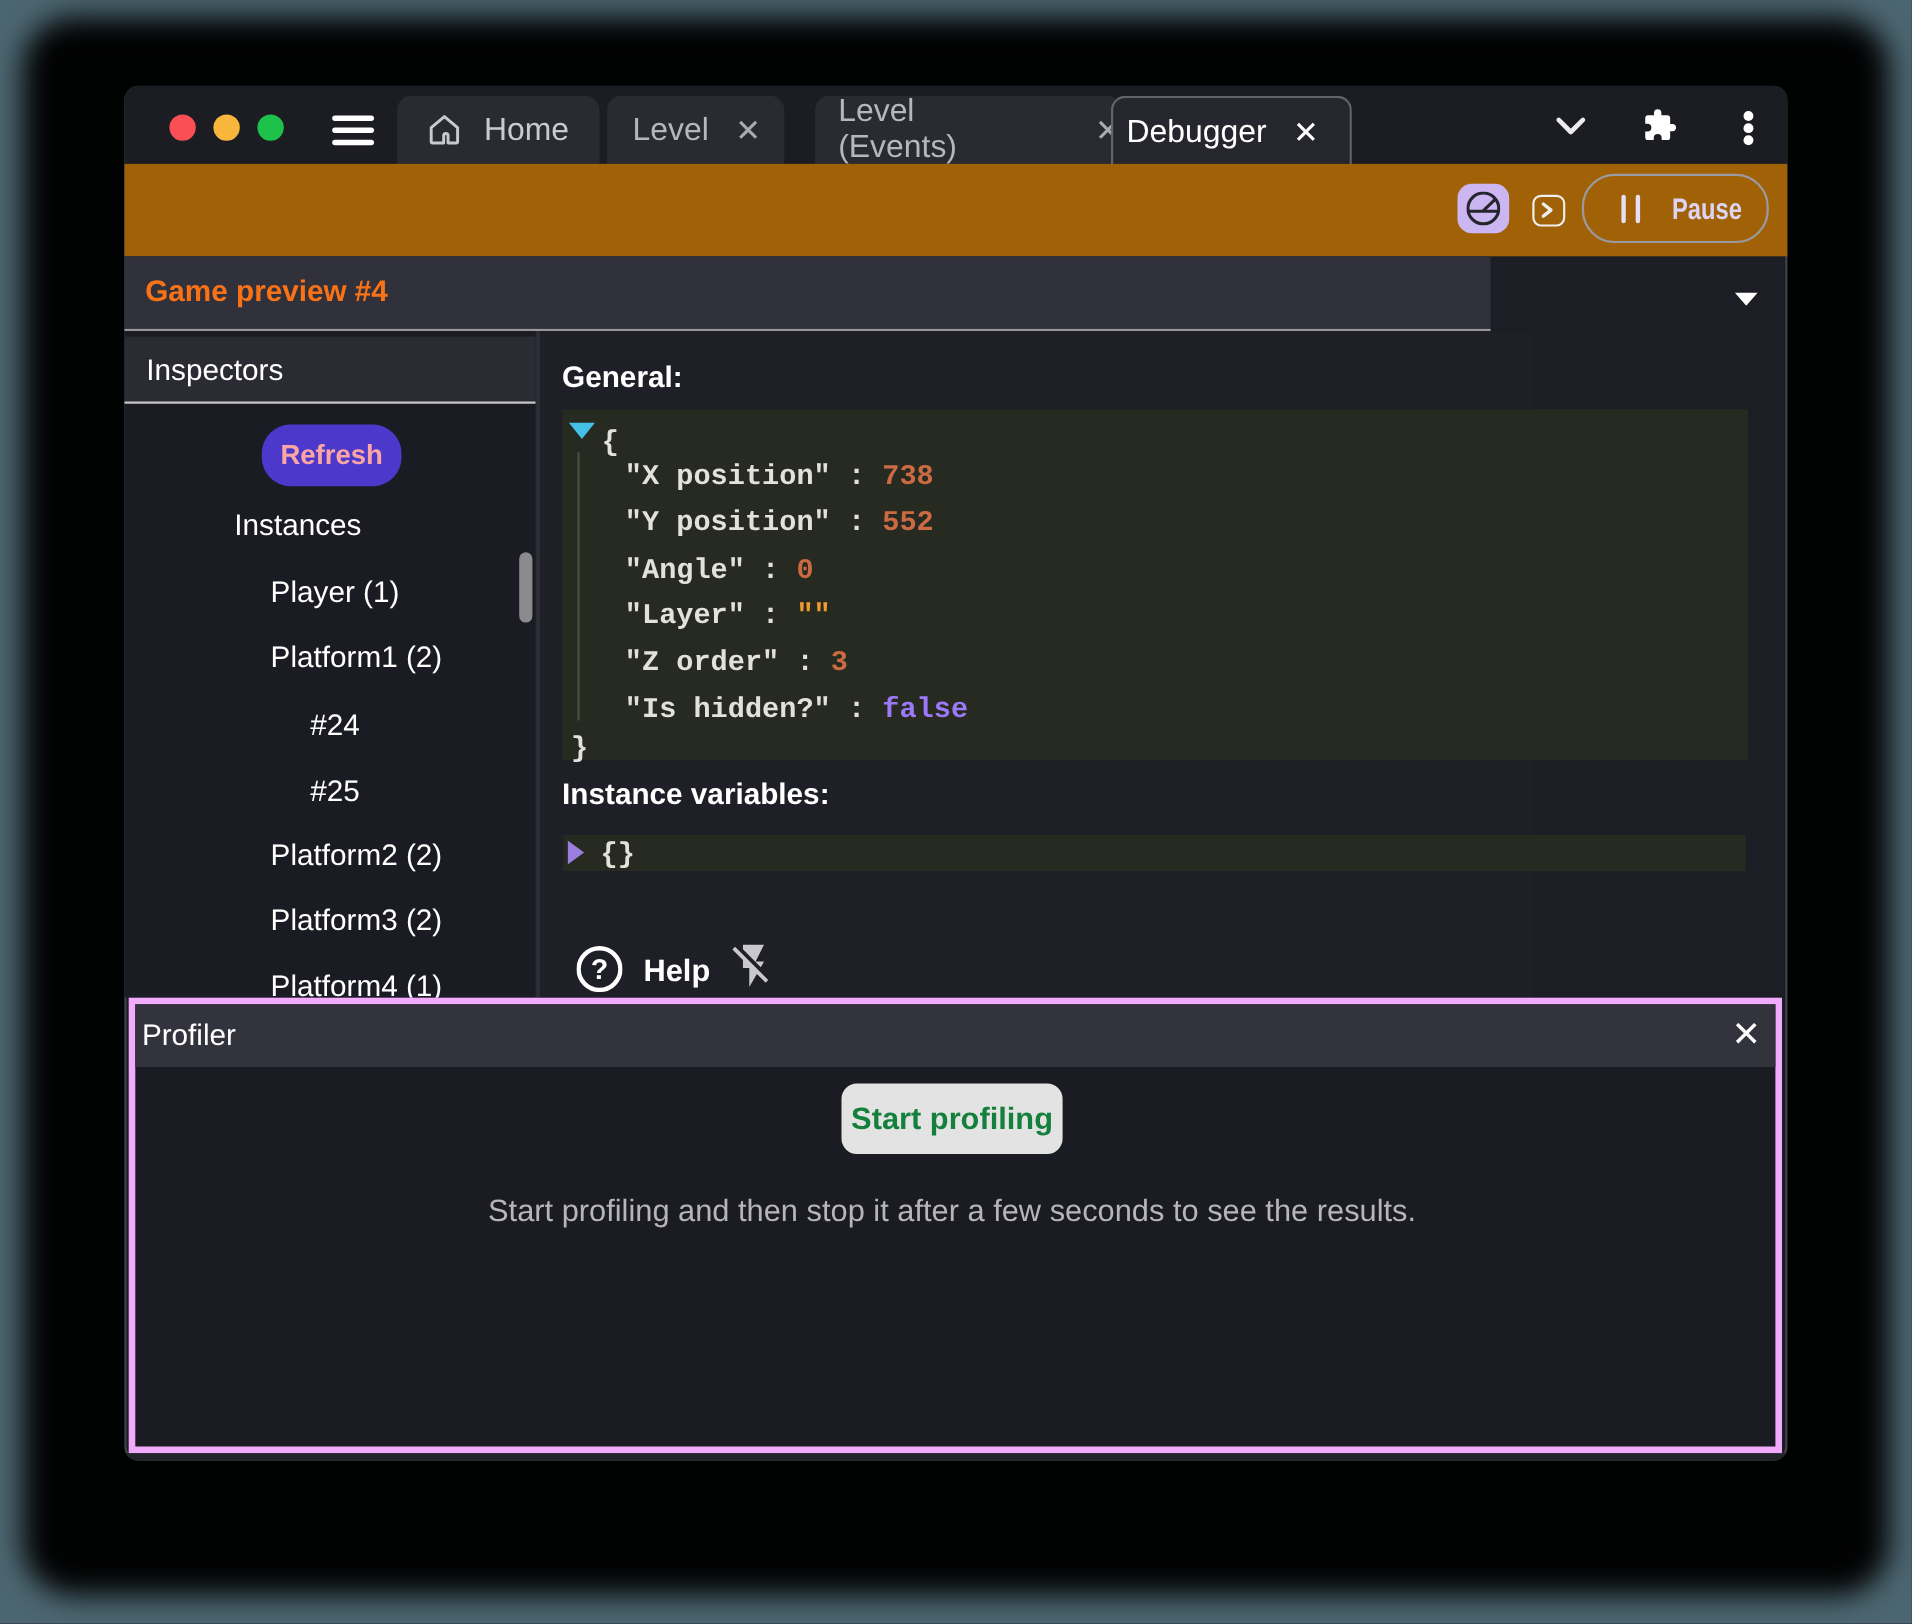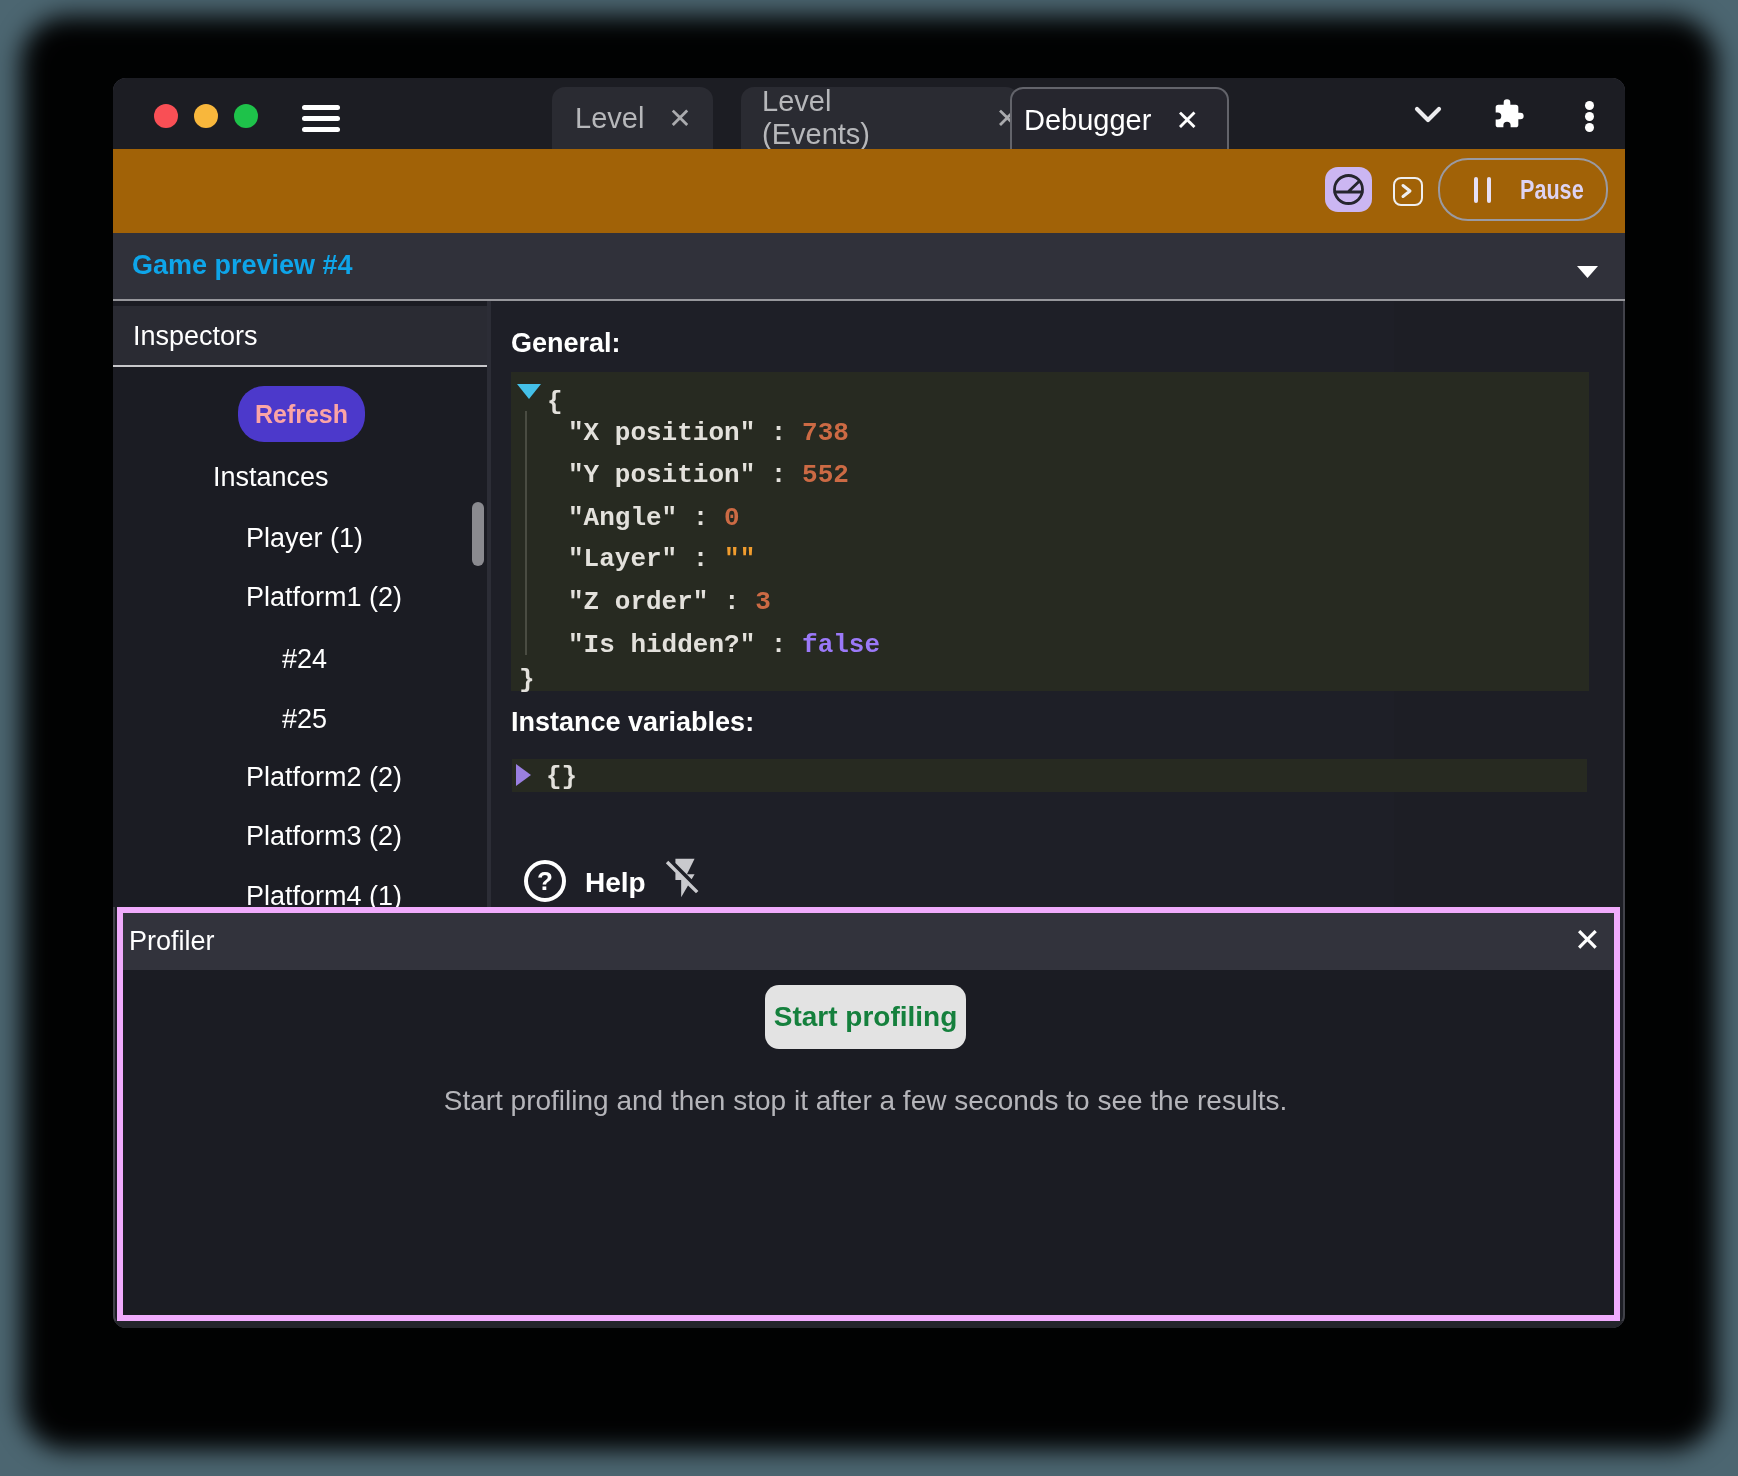--- a/index.html
+++ b/index.html
@@ -17,22 +17,22 @@
 .tab{position:absolute;top:9px;height:62px;border-radius:13px 13px 0 0;background:#2a2b32;
   color:#b6b7ba;font-size:29px;display:flex;align-items:center;box-sizing:border-box;}
 .tab .x{font-size:28px;color:#aaabae;margin-left:24px;font-weight:400;}
 .tab.active{background:#26262e;color:#fff;border:2px solid #63646b;border-bottom:none;height:64px;}
 
 .toolbar{position:absolute;left:0;top:71px;width:1512px;height:84px;background:#a16207;}
 .purplebtn{position:absolute;left:1212px;top:18px;width:47px;height:45px;border-radius:13px;background:#cbb6f2;}
 .termbtn{position:absolute;left:1280px;top:28px;width:30px;height:29px;border-radius:8px;border:2.5px solid #eeeef0;box-sizing:border-box;}
 .pausebtn{position:absolute;left:1325px;top:9px;width:170px;height:63px;border-radius:30px;border:2px solid #9a9aa2;box-sizing:border-box;}
 
-.gamebar{position:absolute;left:0;top:155px;width:1512px;height:66px;background:#30313a;
-  border-bottom:2px solid #97979c;color:#0ea5e9;font-size:27px;font-weight:700;}
+.gamebar{position:absolute;left:0;top:155px;width:1242px;height:66px;background:#30313a;
+  border-bottom:2px solid #97979c;color:#f97316;font-size:27px;font-weight:700;}
 
 .leftpanel{position:absolute;left:0;top:223px;width:377px;height:606px;background:#1b1c23;}
 .lefthead{position:absolute;left:0;top:5px;width:374px;height:61px;background:#2a2b33;
   border-bottom:2px solid #c8c8cb;color:#fff;font-size:27px;box-sizing:border-box;}
 .item{position:absolute;color:#fff;font-size:27px;white-space:nowrap;}
 .refresh{position:absolute;left:125px;top:85px;width:127px;height:56px;border-radius:26px;background:#4c39cb;
   color:#fca5a5;font-size:25px;font-weight:700;display:flex;align-items:center;justify-content:center;}
 .scrollbar{position:absolute;left:359px;top:201px;width:12px;height:64px;border-radius:6px;background:#8a8a8f;}
 .divider{position:absolute;left:374px;top:223px;width:4px;height:606px;background:#2c2d36;}
 .rightpanel{position:absolute;left:378px;top:223px;width:903px;height:606px;background:#1e1f27;}
@@ -52,20 +52,26 @@
 
   <div class="titlebar">
     <div class="dot" style="left:41px;background:#f94f55;"></div>
     <div class="dot" style="left:81px;background:#f8b73c;"></div>
     <div class="dot" style="left:121px;background:#1ec24a;"></div>
     <div class="abs burger" style="left:189px;top:27px;">
         <b></b>
         <b></b>
         <b></b>
       </div>
+    <div class="tab" style="left:248px;width:184px;">
+      <svg style="margin-left:27px" width="32" height="32" viewBox="0 0 24 24" fill="none" stroke="#c9cacd" stroke-width="2" stroke-linecap="round" stroke-linejoin="round">
+          <path d="M3 10.5 12 3l9 7.5V20a1 1 0 0 1-1 1h-5.5v-5a1.5 1.5 0 0 0-3 0v5H4a1 1 0 0 1-1-1z"></path>
+        </svg>
+      <span style="margin-left:20px;color:#c9cacd;">Home</span>
+    </div>
     <div class="tab" style="left:439px;width:161px;">
         <span style="margin-left:23px;">Level</span>
         <span class="x">✕</span>
       </div>
     <div class="tab" style="left:628px;width:278px;gap:44px;">
         <span style="margin-left:21px;">Level (Events)</span>
         <span class="x">✕</span>
       </div>
     <div class="tab active" style="left:897px;width:219px;">
         <span style="margin-left:12px;">Debugger</span>

